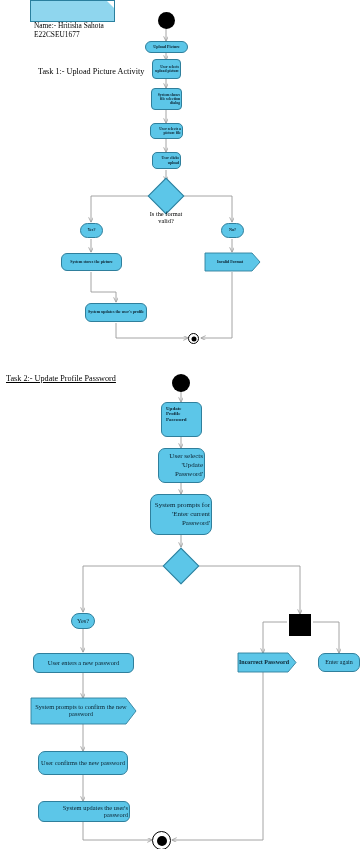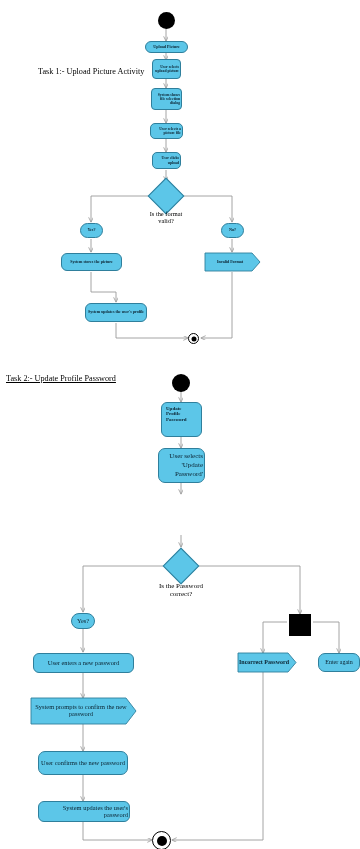--- a/index.html
+++ b/index.html
@@ -195,20 +195,25 @@
       <path d="M83,822 L83,840 L152,840"></path>
 
       <path d="M287,622 L263,622 L263,653"></path>
 
       <path d="M313,622 L339,622 L339,653"></path>
 
       <path d="M263,672 L263,840 L172,840"></path>
     </g>
   </svg>
 
+  <div class="note" style="left:30px; top:0px; width:85px; height:22px;">
+    <span class="fold"></span>
+    <span>Name:- Hritisha Sahota
+E22CSEU1677</span>
+  </div>
 
   <div class="task-title" style="left:38px; top:31px;margin-top:36px;">Task 1:- Upload Picture Activity</div>
 
   <div class="initial" style="left:158px; top:12px; width:17px; height:17px;"></div>
 
   <div class="node pill" style="left:145px; top:41px; width:43px; height:12px; font-size:4.1px;">Upload Picture</div>
 
   <div class="node rounded" style="left:152px; top:59px; width:29px; height:20px; font-size:3.8px; border-radius:4px;">User selects upload picture</div>
 
   <div class="node rounded" style="left:151px; top:88px; width:31px; height:22px; font-size:3.8px; border-radius:4px;">System shows file selection dialog</div>
@@ -239,24 +244,23 @@
   </div>
 
   <div class="task-title" style="left:6px; top:374px;text-decoration:underline;">Task 2:- Update Profile Password</div>
 
   <div class="initial" style="left:172px; top:374px; width:18px; height:18px;"></div>
 
   <div class="node rounded" style="left:161px; top:402px; width:41px; height:35px; font-size:5px; border-radius:6px; align-items:flex-start; justify-content:flex-start; padding:3px 4px; text-align:left;">Update Profile Password</div>
 
   <div class="node rounded plain" style="left:158px; top:448px; width:47px; height:35px; font-size:7px; border-radius:7px; line-height:1.25;">User selects 'Update Password'</div>
 
+  <div class="node rounded plain" style="left:150px; top:494px; width:62px; height:41px; font-size:7px; border-radius:8px; line-height:1.25;">System prompts for 'Enter current Password'</div>
 
   <div class="diamond" style="left:168px; top:553px; width:26px; height:26px;"></div>
-  <div class="edge-label" style="left:141px; top:583px; width:80px; font-size:7px;">Is the Password
-correct?</div>
 
   <div class="node pill plain" style="left:71px; top:613px; width:24px; height:16px; font-size:6.4px;">Yes?</div>
 
   <div class="edge-label" style="left:285px; top:614px; width:30px; font-size:7px; font-style:italic;">No?</div>
 
   <div class="forkbar" style="left:289px; top:614px; width:22px; height:22px;"></div>
 
   <div class="node rounded plain" style="left:33px; top:653px; width:101px; height:20px; font-size:6.4px; border-radius:6px;">User enters a new password</div>
 
   <svg class="svg-layer" viewBox="0 0 360 849" xmlns="http://www.w3.org/2000/svg" style="pointer-events:none;">

